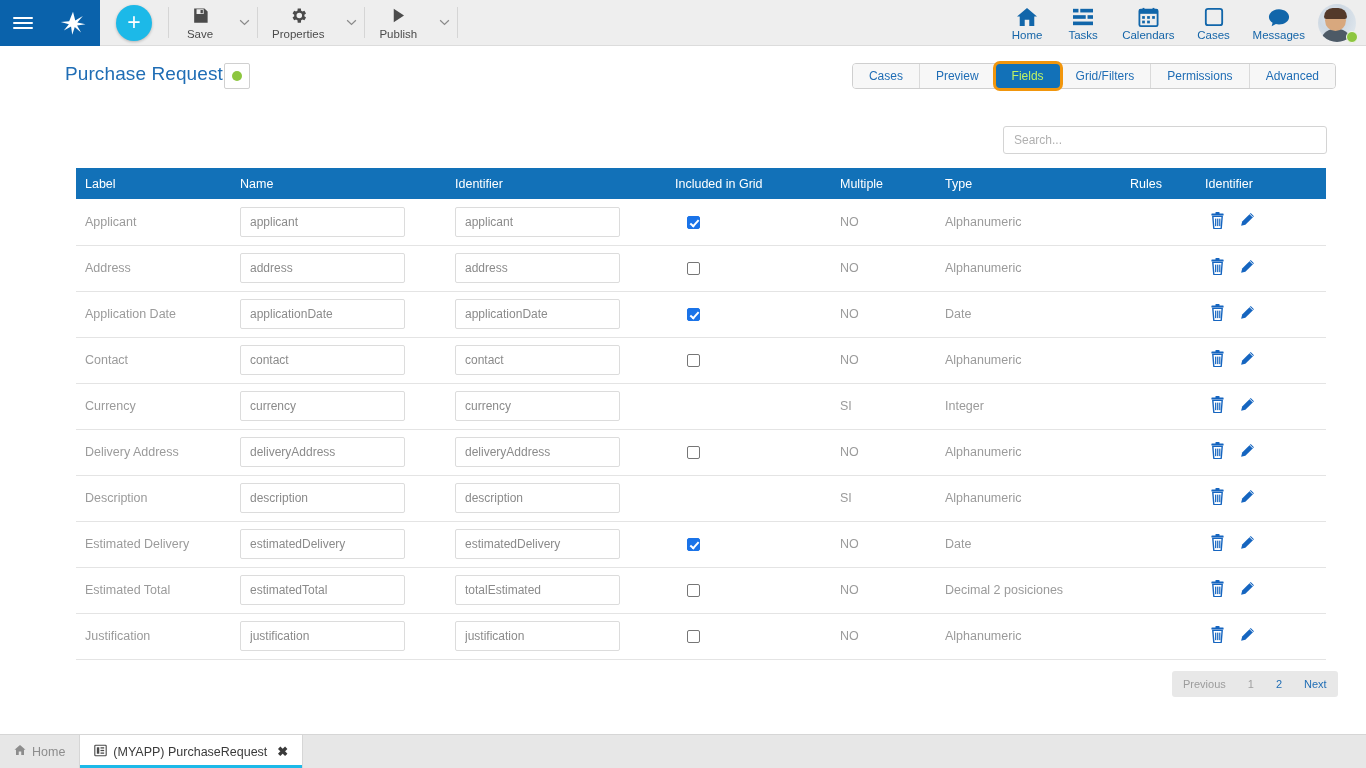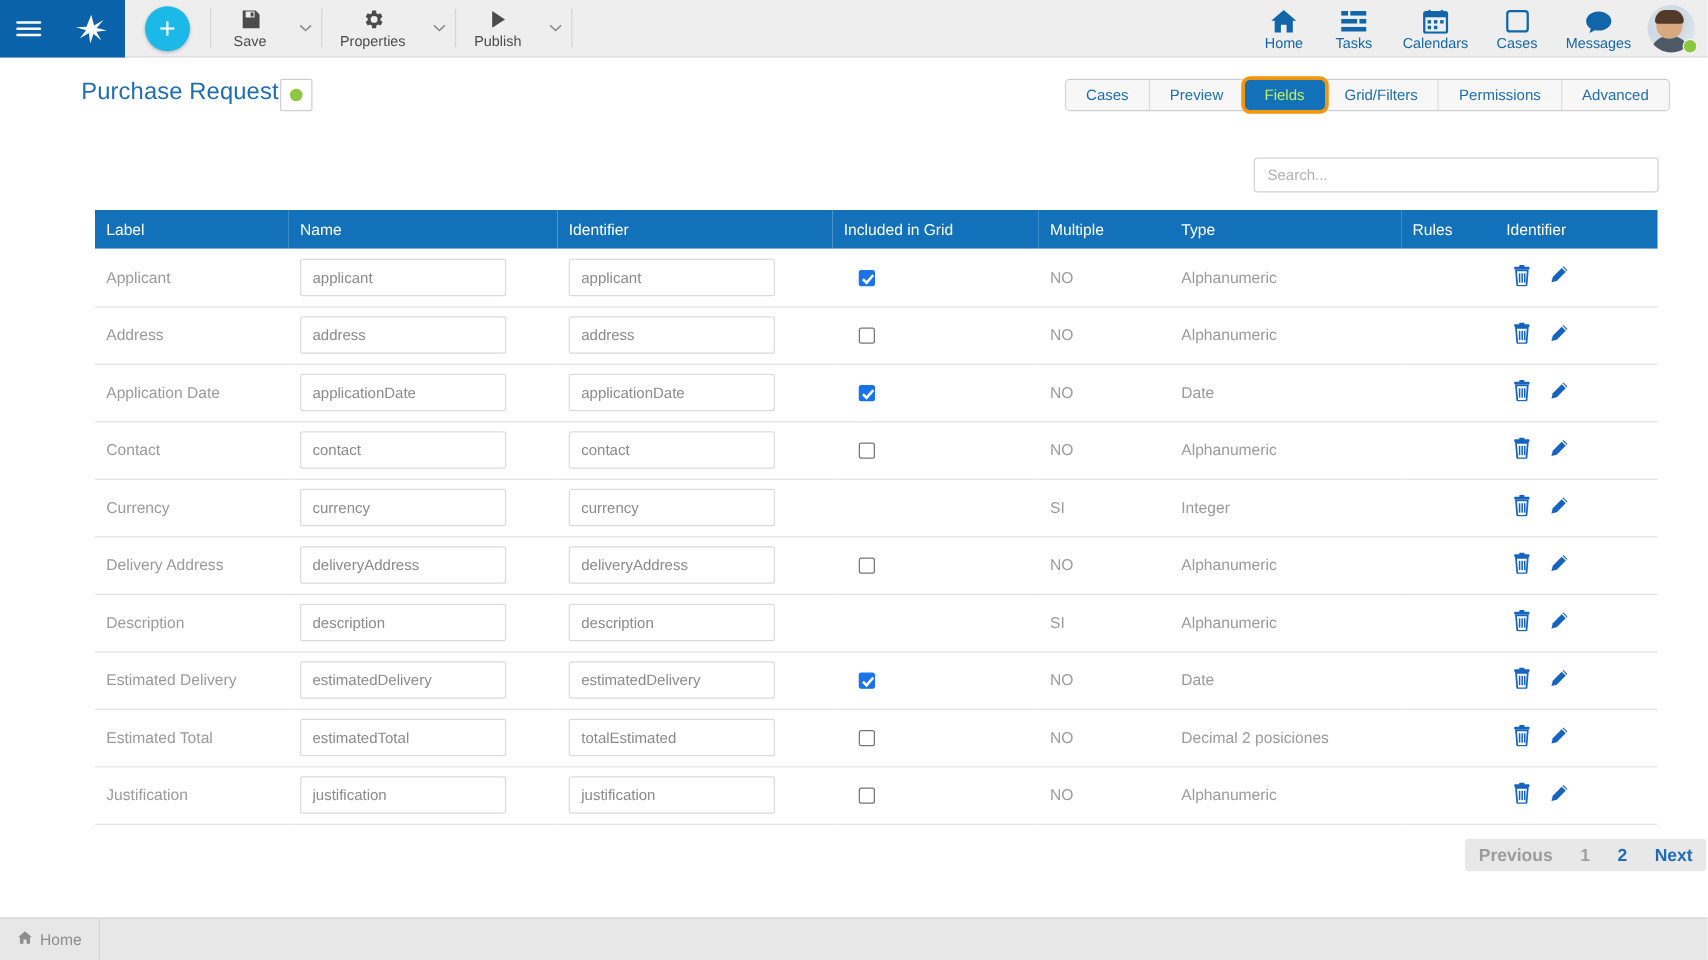--- a/index.html
+++ b/index.html
@@ -187,23 +187,22 @@
 
   
   .pagination {
     position: absolute; left: 1172px; top: 671px;
     background: #e8e8e8; border-radius: 3px;
     display: flex; align-items: stretch; height: 26px;
     overflow: hidden;
   }
   .pg {
     display: flex; align-items: center; justify-content: center;
-    font-size: 14px; padding: 0 11px; cursor: pointer;
+    font-size: 11px; padding: 0 11px; cursor: pointer;
     color: #1f6db5;
-    font-weight: bold;
   }
   .pg.disabled { color: #9c9c9c; cursor: default; }
   .pg.current { color: #a0a0a0; cursor: default; }
 
   
   .taskbar {
     position: absolute; left: 0; bottom: 0; width: 1366px; height: 34px;
     background: #e7e7e7; border-top: 1px solid #d6d6d6;
     display: flex; align-items: stretch;
   }
@@ -717,13 +716,26 @@
 
 <div class="taskbar">
   <div class="tk home">
     <span>
       <svg width="12" height="12" viewBox="0 0 24 22">
           <path fill="#8d8d8d" d="M12 1 L23 10.5 L20 10.5 L20 21 L14.5 21 L14.5 14 L9.5 14 L9.5 21 L4 21 L4 10.5 L1 10.5 Z"></path>
         </svg>
     </span>
     <span>Home</span>
   </div>
+  <div class="tk active">
+    <span>
+      <svg width="13" height="13" viewBox="0 0 16 16">
+        <rect x="1" y="1.5" width="14" height="13" rx="1" fill="none" stroke="#4a4a4a" stroke-width="1.4"></rect>
+        <rect x="3.5" y="4" width="3" height="8" fill="#4a4a4a"></rect>
+        <rect x="8" y="4" width="4.5" height="1.6" fill="#4a4a4a"></rect>
+        <rect x="8" y="7.2" width="4.5" height="1.6" fill="#4a4a4a"></rect>
+        <rect x="8" y="10.4" width="4.5" height="1.6" fill="#4a4a4a"></rect>
+      </svg>
+    </span>
+    <span>(MYAPP) PurchaseRequest</span>
+    <span class="close-x">✖</span>
+  </div>
 </div>
 
 </body></html>

